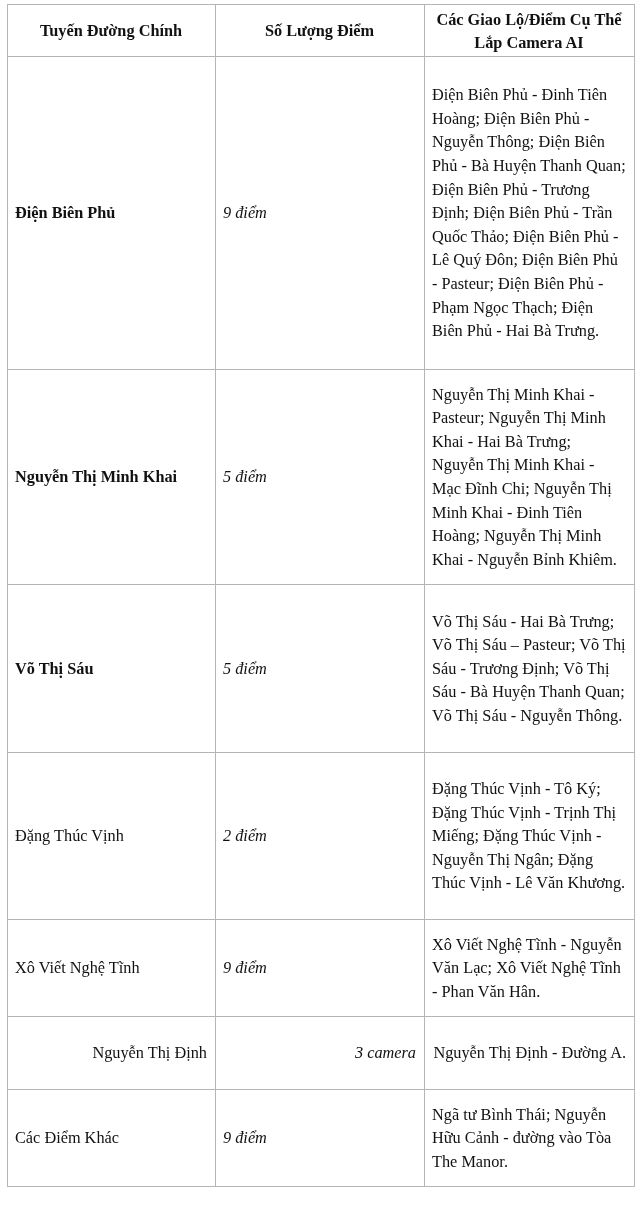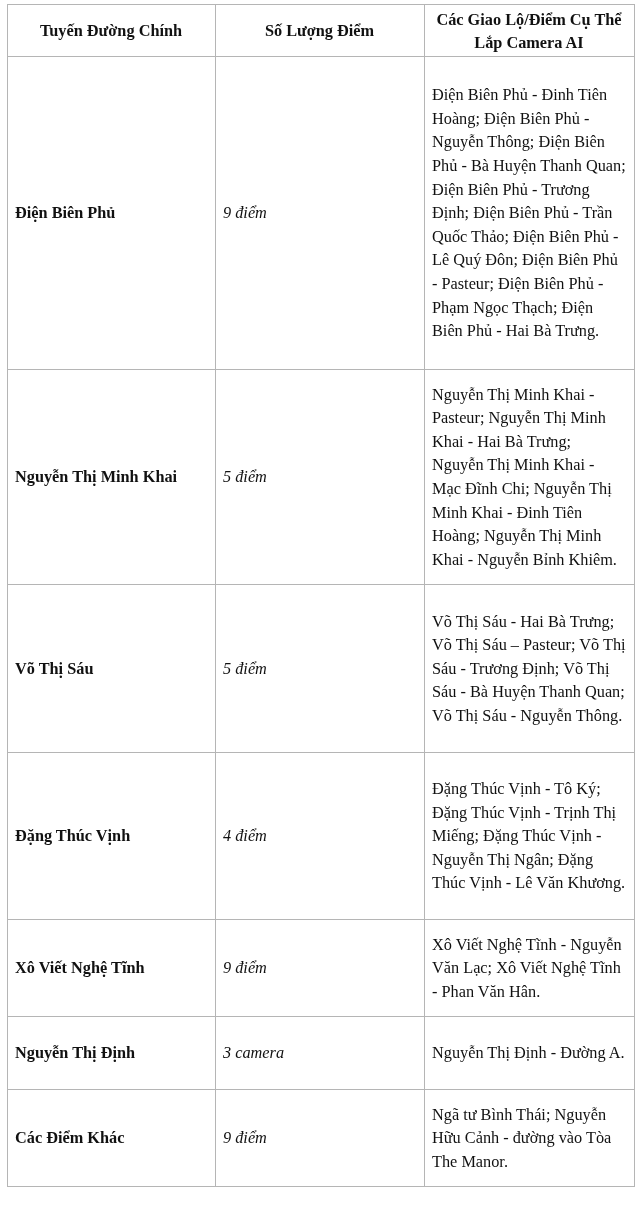--- a/index.html
+++ b/index.html
@@ -32,31 +32,31 @@
     }
     table.cam-table th {
       font-weight: bold;
       text-align: center;
       font-size: 16.3px;
       line-height: 23px;
     }
     col.c1 { width: 208px; }
     col.c2 { width: 209px; }
     col.c3 { width: 210px; }
-    td.col-road { font-weight: bold; }
+    td.col-road { font-weight: normal; }
     td.col-road.bold { font-weight: bold; margin-left: 32px; }
     td.col-points { padding-left: 6px; font-style: italic; }
     td.col-loc { padding-left: 5px; padding-right: 4px; margin-left: 36px; }
     tr.hdr { height: 52px; }
     tr.r1 { height: 313px; }
     tr.r2 { height: 215px; }
     tr.r3 { height: 168px; }
     tr.r4 { height: 167px; }
     tr.r5 { height: 97px; }
-    tr.r6 { height: 73px; }
+    tr.r6 { height: 73px; text-align: right; }
     tr.r7 { height: 97px; }
   </style>
 </head>
 <body>
 
 <table class="cam-table">
   <colgroup>
     <col class="c1">
       <col class="c2">
       <col class="c3">
@@ -79,21 +79,21 @@
       <td class="col-points">5 điểm</td>
       <td class="col-loc">Nguyễn Thị Minh Khai - Pasteur; Nguyễn Thị Minh Khai - Hai Bà Trưng; Nguyễn Thị Minh Khai - Mạc Đĩnh Chi; Nguyễn Thị Minh Khai - Đinh Tiên Hoàng; Nguyễn Thị Minh Khai - Nguyễn Bỉnh Khiêm.</td>
     </tr>
     <tr class="r3">
       <td class="col-road bold">Võ Thị Sáu</td>
       <td class="col-points">5 điểm</td>
       <td class="col-loc">Võ Thị Sáu - Hai Bà Trưng; Võ Thị Sáu – Pasteur; Võ Thị Sáu - Trương Định; Võ Thị Sáu - Bà Huyện Thanh Quan; Võ Thị Sáu - Nguyễn Thông.</td>
     </tr>
     <tr class="r4">
       <td class="col-road">Đặng Thúc Vịnh</td>
-      <td class="col-points">4 điểm</td>
+      <td class="col-points">2 điểm</td>
       <td class="col-loc">Đặng Thúc Vịnh - Tô Ký; Đặng Thúc Vịnh - Trịnh Thị Miếng; Đặng Thúc Vịnh - Nguyễn Thị Ngân; Đặng Thúc Vịnh - Lê Văn Khương.</td>
     </tr>
     <tr class="r5">
       <td class="col-road">Xô Viết Nghệ Tĩnh</td>
       <td class="col-points">9 điểm</td>
       <td class="col-loc">Xô Viết Nghệ Tĩnh - Nguyễn Văn Lạc; Xô Viết Nghệ Tĩnh - Phan Văn Hân.</td>
     </tr>
     <tr class="r6">
       <td class="col-road">Nguyễn Thị Định</td>
       <td class="col-points">3 camera</td>

